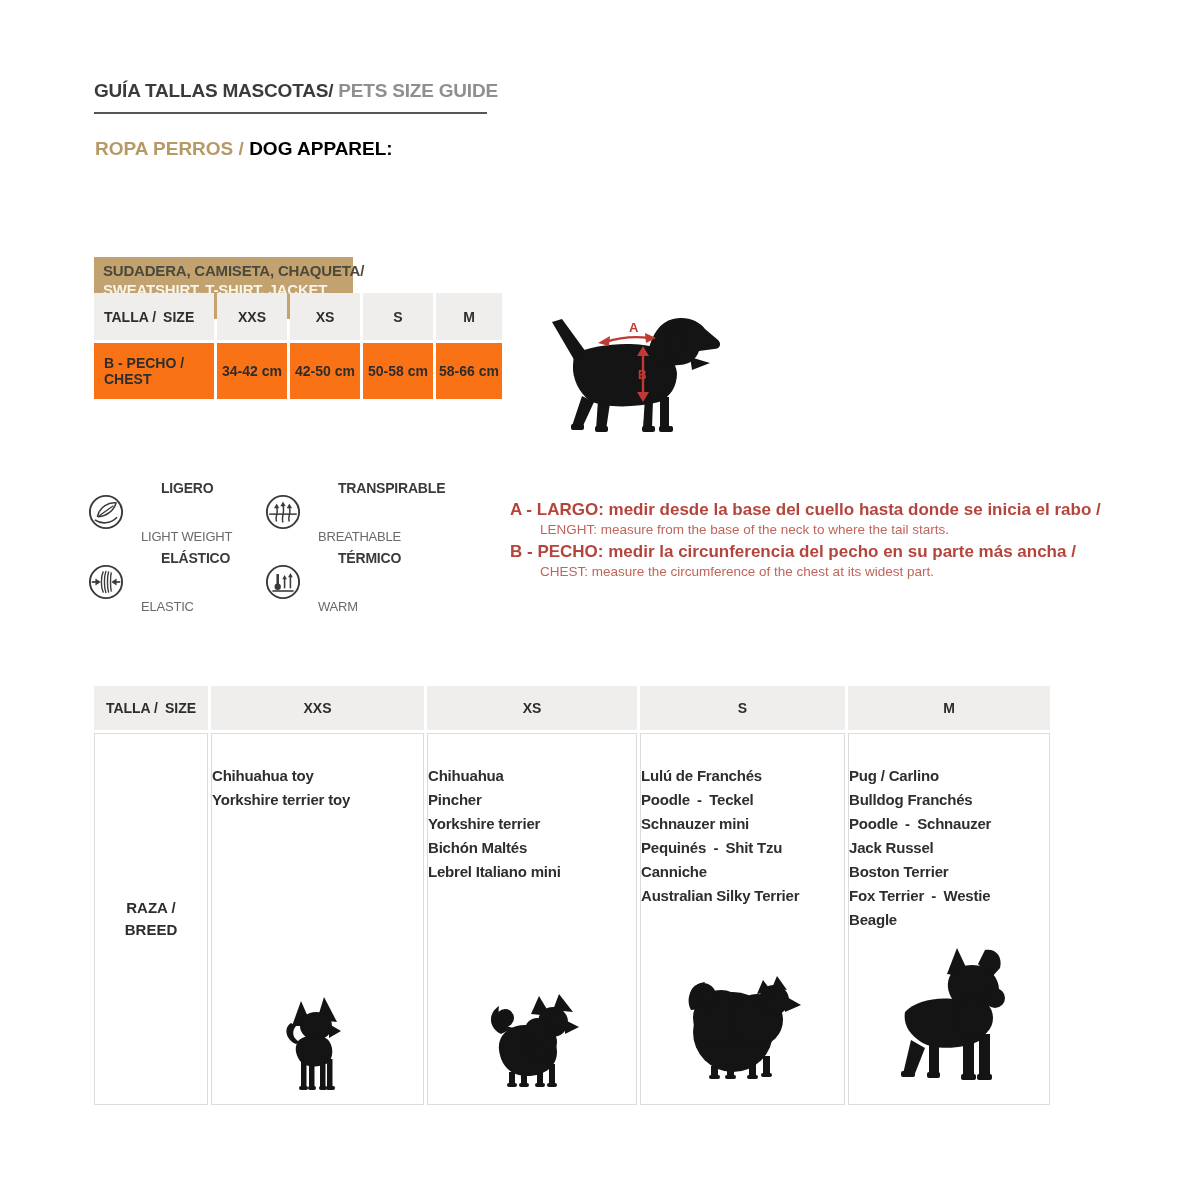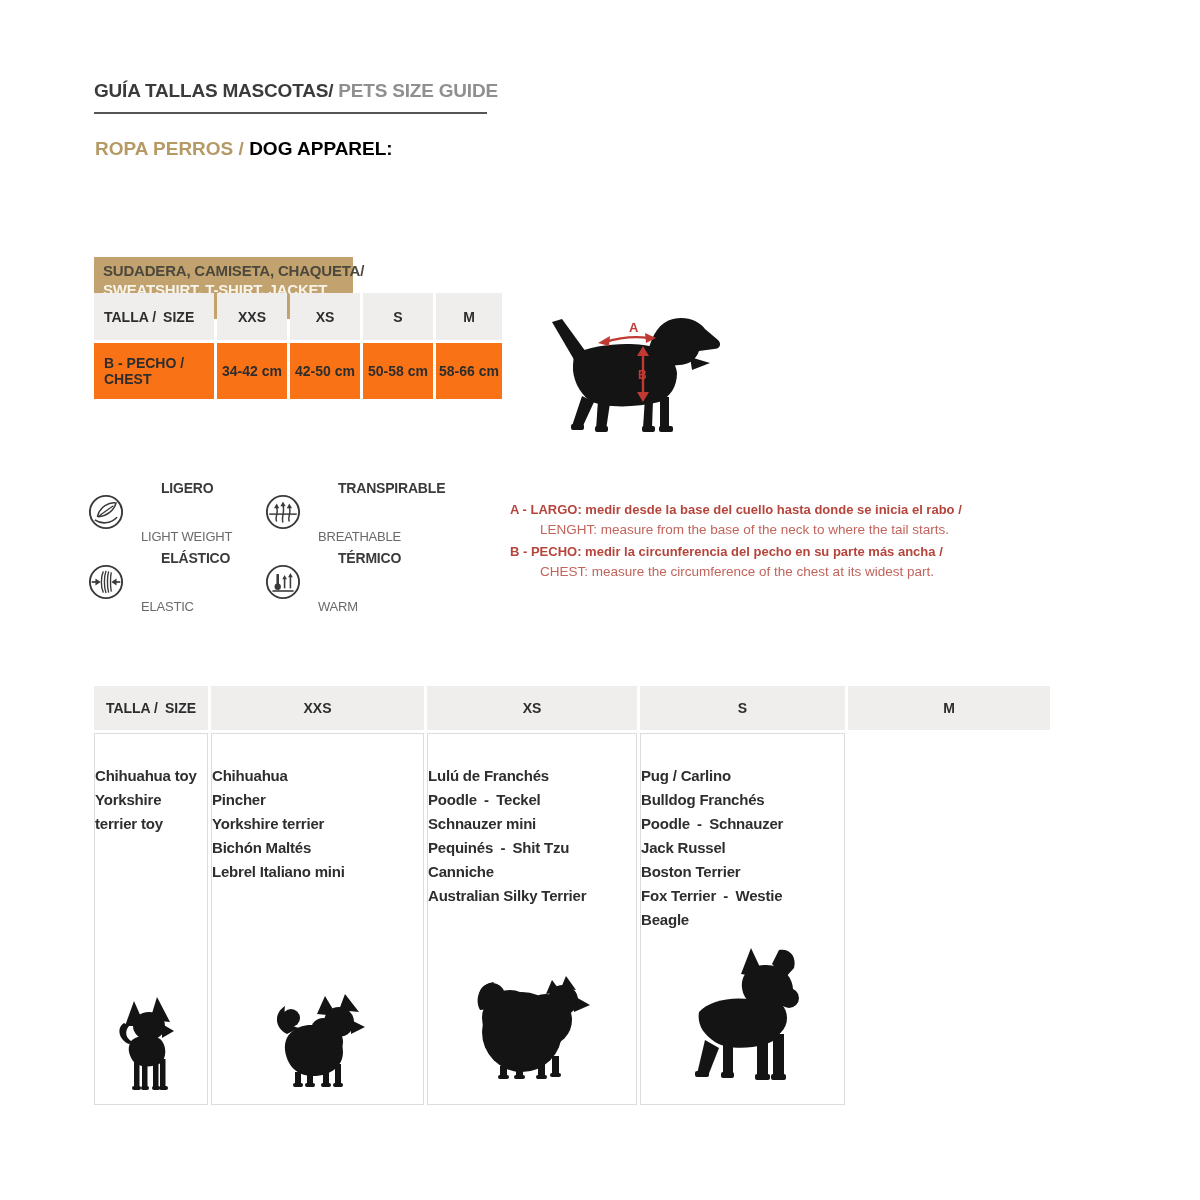--- a/index.html
+++ b/index.html
@@ -39,21 +39,21 @@
 
   
   .feature{position:absolute;display:flex;align-items:center;gap:17px;}
   .f1{left:88px;top:480px;} .f2{left:265px;top:480px;}
   .f3{left:88px;top:550px;} .f4{left:265px;top:550px;}
   .feature-name{font-size:14px;font-weight:bold;color:#3a3a3a;line-height:16px;letter-spacing:-0.2px;margin-left:20px;}
   .feature-sub{font-size:13px;color:#6a6a6a;line-height:15px;letter-spacing:-0.2px;margin-top:33px;}
 
   
   .notes{position:absolute;left:510px;top:500px;width:460px;}
-  .note-es{font-size:13px;font-weight:bold;color:#b5453c;line-height:20px;white-space:nowrap;}
+  .note-es{font-size:17px;font-weight:bold;color:#b5453c;line-height:20px;white-space:nowrap;}
   .note-en{font-size:13.5px;color:#c2645b;line-height:19px;padding-left:30px;margin-bottom:3px;white-space:nowrap;}
 
   
   .breed-table{position:absolute;left:94px;top:686px;}
   .bt-grid{display:grid;grid-template-columns:114px 213px 210px 205px 202px;column-gap:3px;}
   .bt-header .bt-hcell{background:#efeeed;height:44px;display:flex;align-items:center;justify-content:center;
                        font-size:14px;font-weight:bold;color:#2d2d2d;}
   .bt-body{margin-top:3px;}
   .bt-cell{height:372px;background:#ffffff;border:1px solid #dcdcdc;box-sizing:border-box;position:relative;}
   .bt-rowlabel{display:flex;flex-direction:column;align-items:center;justify-content:center;
@@ -201,20 +201,24 @@
   <div class="breed-table">
     <div class="bt-grid bt-header">
       <div class="bt-hcell">TALLA / SIZE</div>
       <div class="bt-hcell">XXS</div>
       <div class="bt-hcell">XS</div>
       <div class="bt-hcell">S</div>
       <div class="bt-hcell">M</div>
     </div>
     <div class="bt-grid bt-body">
 
+      <div class="bt-cell bt-rowlabel">
+        <div>RAZA /</div>
+        <div>BREED</div>
+      </div>
 
       <div class="bt-cell">
         <div class="breeds">
           <div class="breed-line">Chihuahua toy</div>
           <div class="breed-line">Yorkshire terrier toy</div>
         </div>
         <svg class="dog-sil" style="bottom:10px;" width="78" height="98" viewBox="0 0 78 98">
           <g fill="#141414">
             <polygon points="22,5 33,30 13,30"></polygon>
             <polygon points="45,1 58,26 38,24"></polygon>

